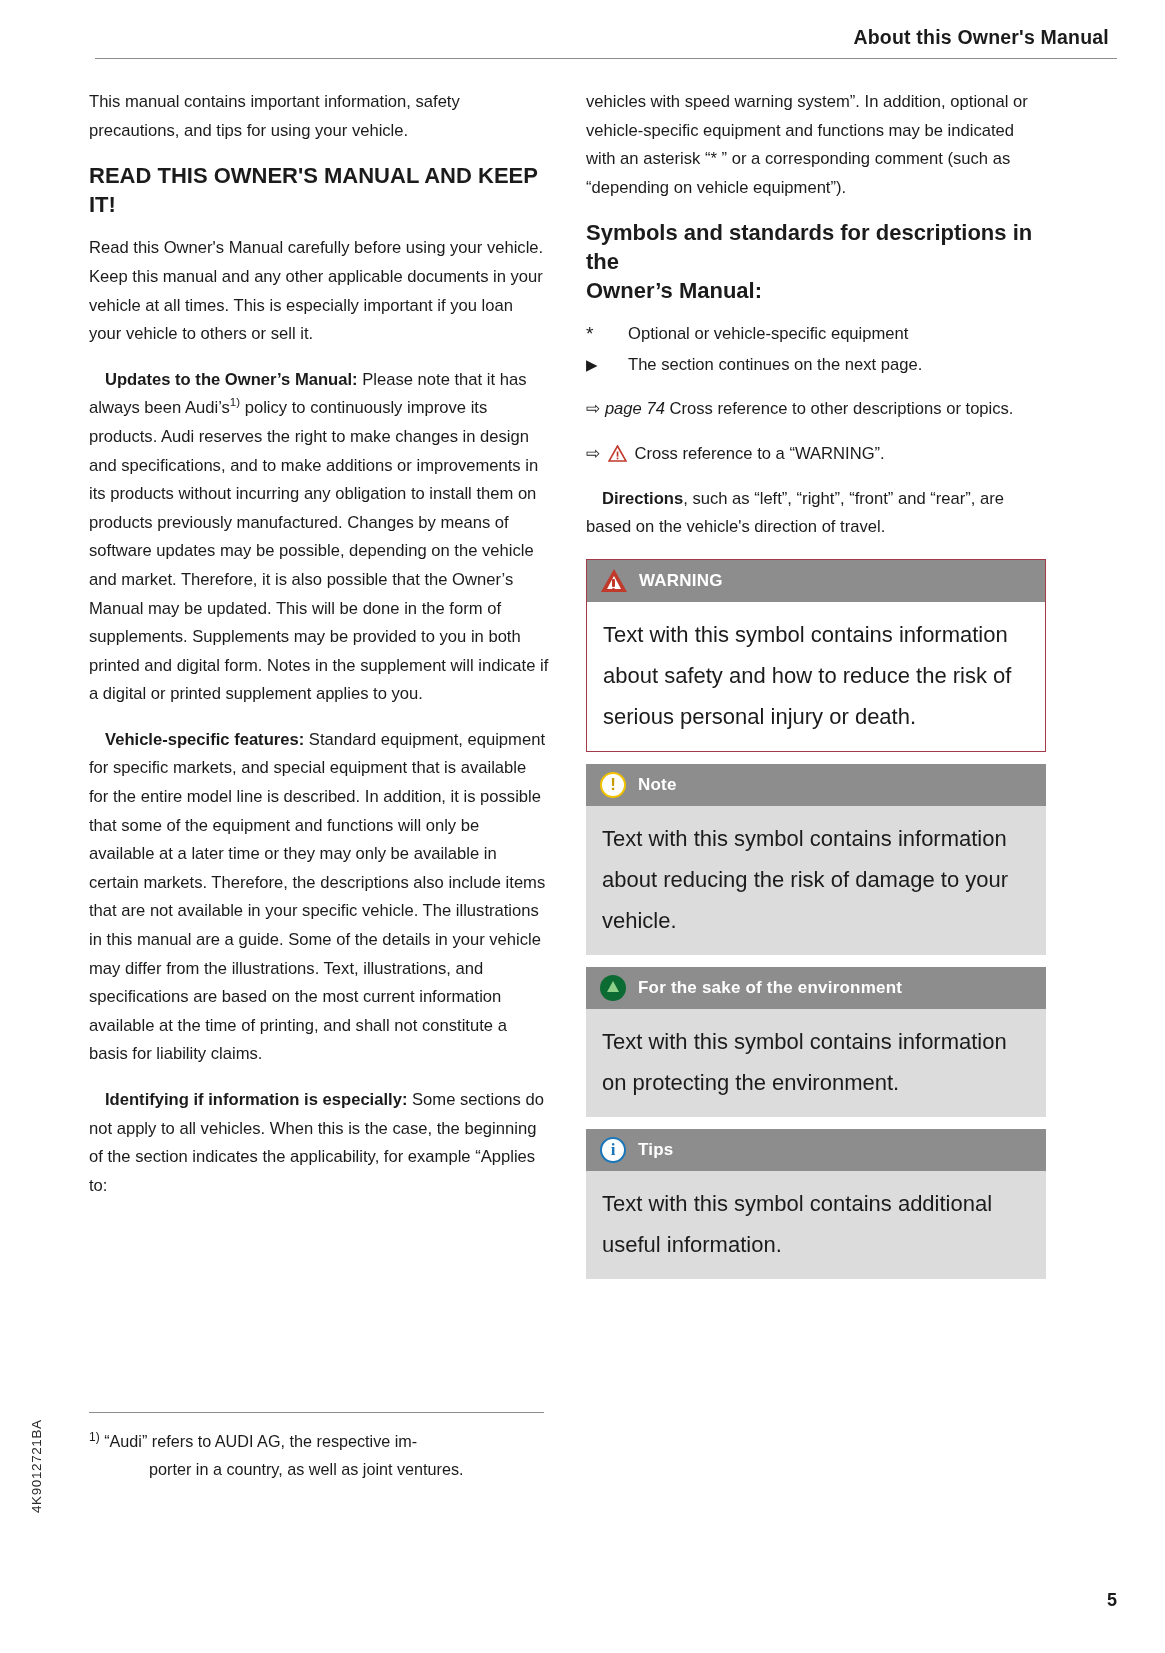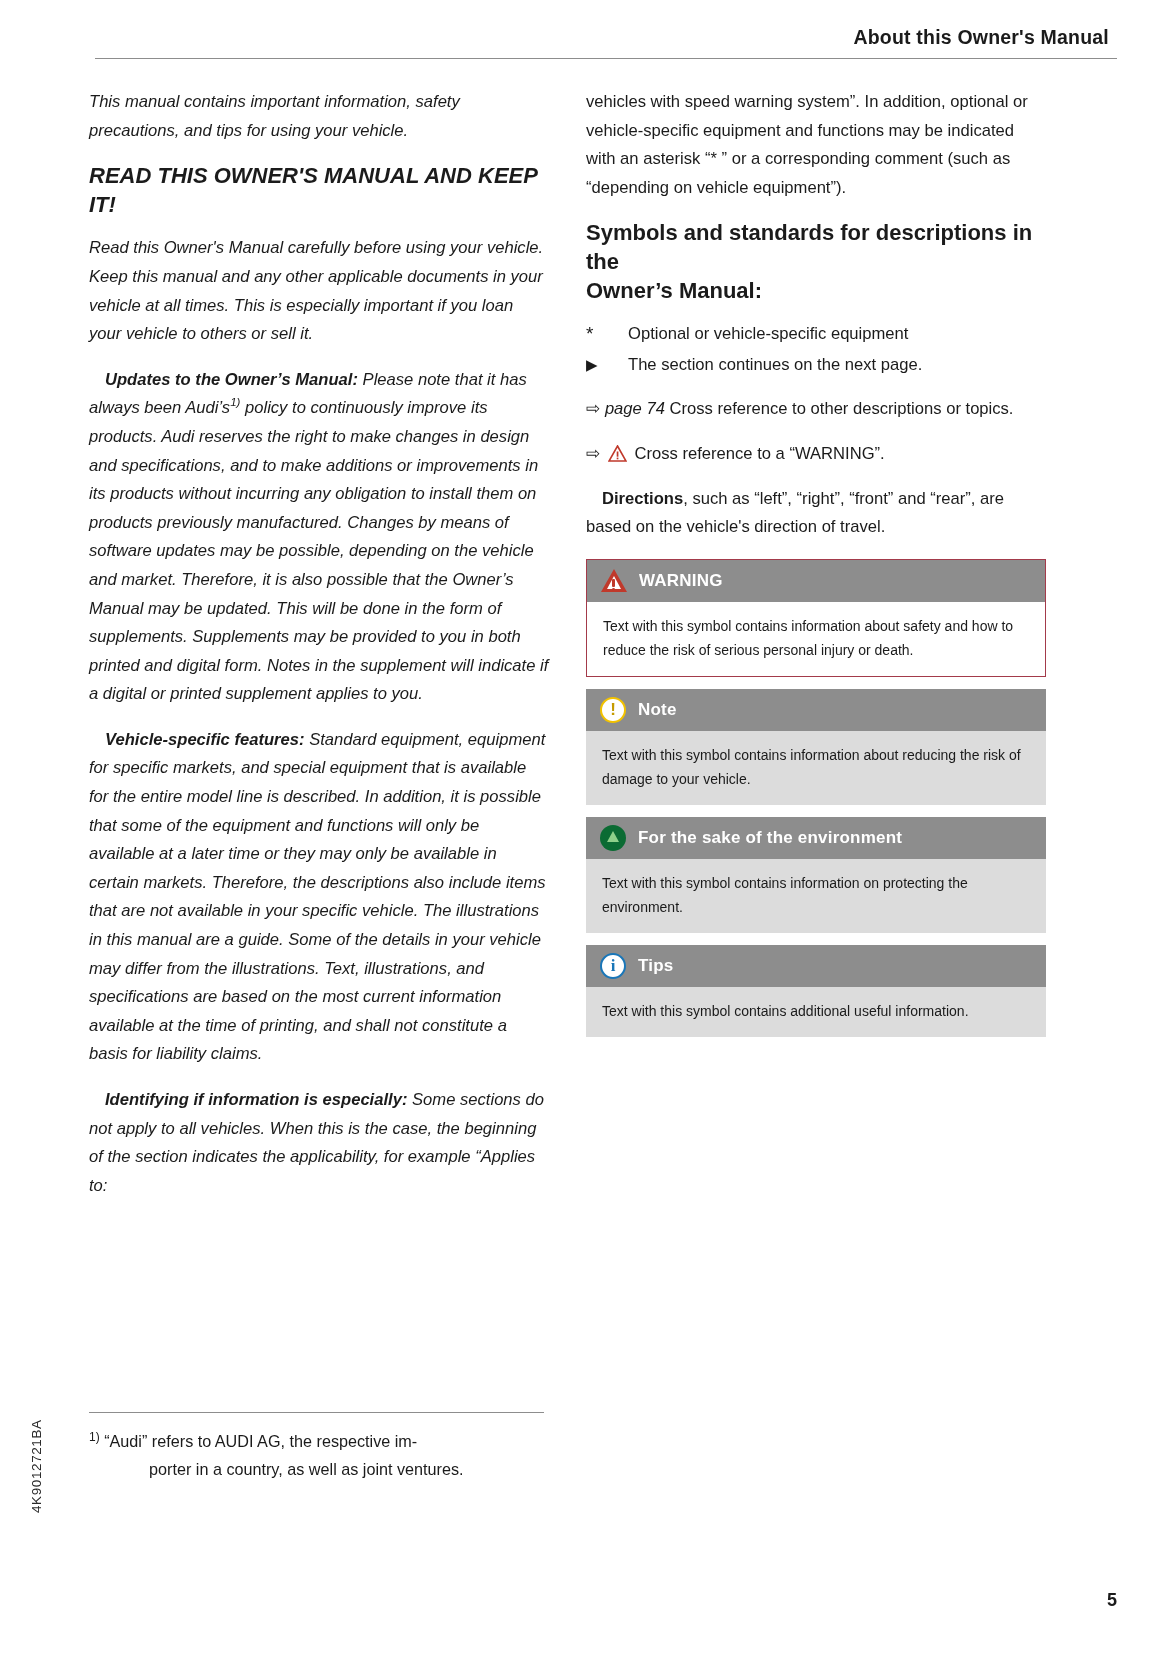--- a/index.html
+++ b/index.html
@@ -63,21 +63,21 @@
     font-weight: bold;
     color: #1b1b1b;
   }
 
   
   .col {
     position: absolute;
     top: 88px;
     width: 460px;
   }
-  .col-left { left: 89px; font-style: italic; }
+  .col-left { left: 89px; }
   .col-right { left: 586px; }
 
   p {
     margin: 0 0 17px 0;
     font-size: 16.6px;
     line-height: 28.6px;
     color: #1b1b1b;
   }
   .b { font-weight: bold; margin-left: 16px; }
   .i { font-style: italic; text-align: right; }
@@ -169,22 +169,22 @@
   .box.warning .box-head { background: #8d8d8d; }
   .box-head-title {
     font-size: 17px;
     font-weight: bold;
     color: #ffffff;
     margin-left: 12px;
     letter-spacing: 0.2px;
   }
   .box-body {
     padding: 12px 16px 14px 16px;
-    font-size: 14px;
-    line-height: 24px;
+    font-size: 22px;
+    line-height: 41px;
     background: #dcdcdc;
   }
   .box.warning .box-body { background: #ffffff; }
 
   
   .icon-warning-tri {
     position: relative;
     width: 26px;
     height: 24px;
     flex: 0 0 26px;

